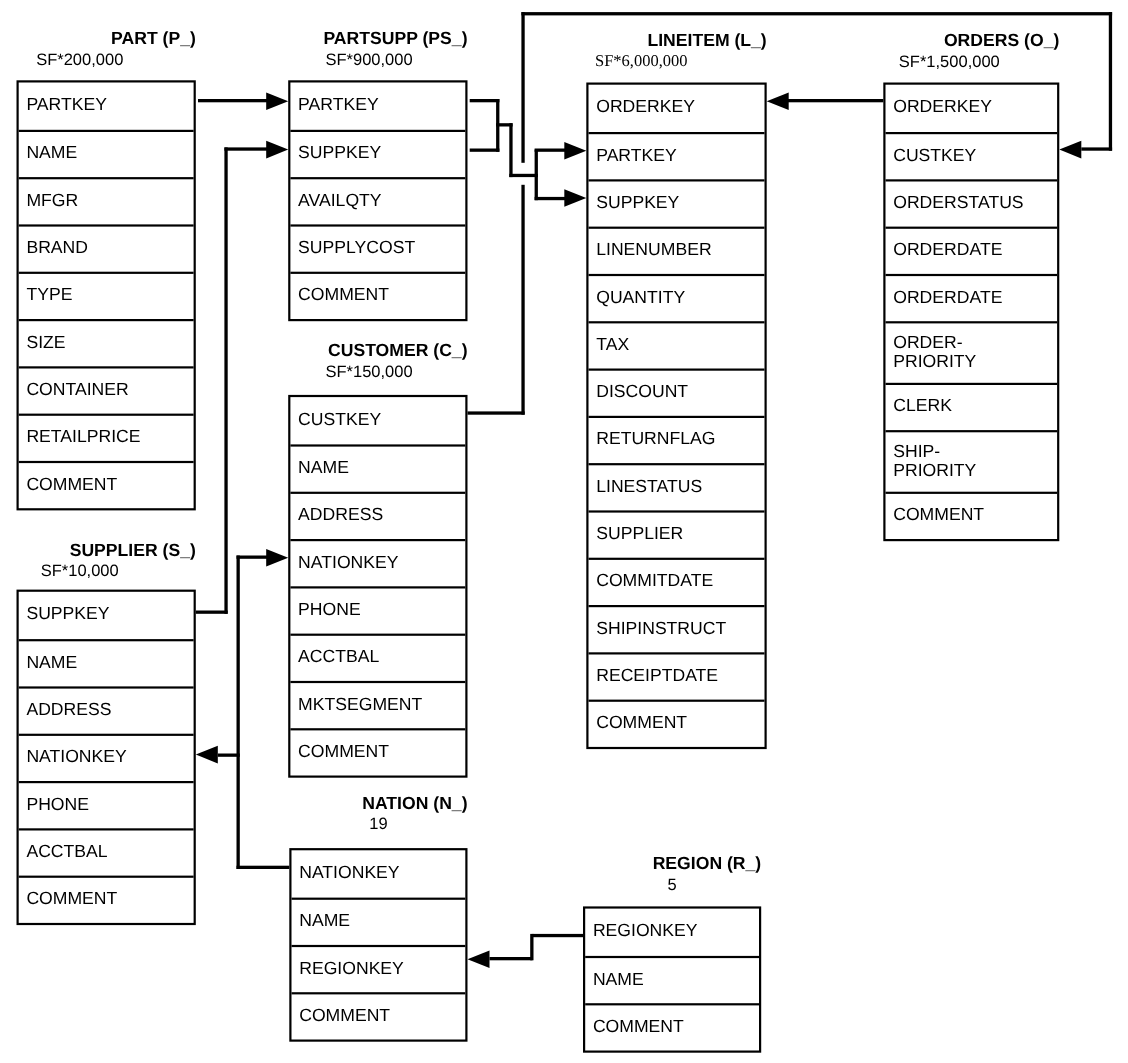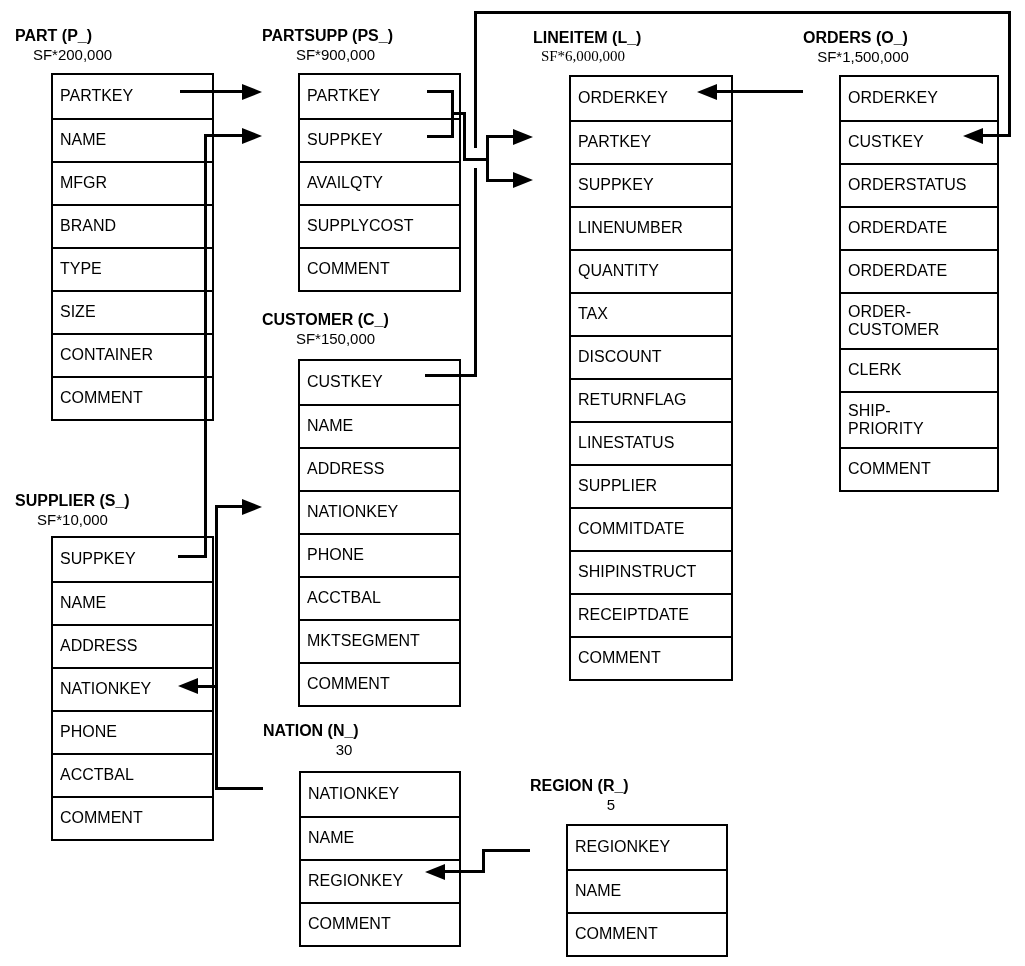--- a/index.html
+++ b/index.html
@@ -7,31 +7,30 @@
     position:relative;
     width:1025px;height:966px;
     background:#fff;
     font-family:"Liberation Sans","DejaVu Sans",sans-serif;
     color:#000;
     overflow:hidden;
   }
   .tbl{position:absolute;}
   .tbl .title{
     position:absolute;top:0;left:0;width:100%;
-    text-align:left;font-weight:bold;font-size:16px;white-space:nowrap;
+    text-align:right;font-weight:bold;font-size:16px;white-space:nowrap;
   }
   .tbl .count{
     position:absolute;top:19px;left:0;width:100%;
     text-align:center;font-size:15px;white-space:nowrap;
   }
   .tbl .box{
     position:absolute;left:0;
     border:2px solid #000;background:#fff;
     box-sizing:border-box;
-    margin-left:36px;
   }
   .row{
     box-sizing:border-box;
     height:43px;
     border-top:2px solid #000;
     display:flex;align-items:center;
     padding-left:7px;padding-right:2px;
     font-size:16px;line-height:1.15;
     white-space:pre-line;
     overflow:hidden;
@@ -58,20 +57,21 @@
     <div class="title">PART (P_)</div>
     <div class="count">SF*200,000</div>
     <div class="box" style="top:46px;width:163px;">
         <div class="row">PARTKEY</div>
         <div class="row">NAME</div>
         <div class="row">MFGR</div>
         <div class="row">BRAND</div>
         <div class="row">TYPE</div>
         <div class="row">SIZE</div>
         <div class="row">CONTAINER</div>
+        <div class="row">RETAILPRICE</div>
         <div class="row">COMMENT</div>
       </div>
   </div>
 
   <div class="tbl t-partsupp" style="left:262px;top:27px;width:163px;">
     <div class="title">PARTSUPP (PS_)</div>
     <div class="count">SF*900,000</div>
     <div class="box" style="top:46px;width:163px;">
         <div class="row">PARTKEY</div>
         <div class="row">SUPPKEY</div>
@@ -120,21 +120,21 @@
   <div class="tbl t-orders" style="left:803px;top:29px;width:160px;">
     <div class="title">ORDERS (O_)</div>
     <div class="count">SF*1,500,000</div>
     <div class="box" style="top:46px;width:160px;">
         <div class="row">ORDERKEY</div>
         <div class="row">CUSTKEY</div>
         <div class="row">ORDERSTATUS</div>
         <div class="row">ORDERDATE</div>
         <div class="row">ORDERDATE</div>
         <div class="row tall">ORDER-
-CUSTOMER</div>
+PRIORITY</div>
         <div class="row">CLERK</div>
         <div class="row tall">SHIP-
 PRIORITY</div>
         <div class="row">COMMENT</div>
       </div>
   </div>
 
   <div class="tbl t-supplier" style="left:15px;top:492px;width:163px;">
     <div class="title">SUPPLIER (S_)</div>
     <div class="count">SF*10,000</div>
@@ -144,21 +144,21 @@
         <div class="row">ADDRESS</div>
         <div class="row">NATIONKEY</div>
         <div class="row">PHONE</div>
         <div class="row">ACCTBAL</div>
         <div class="row">COMMENT</div>
       </div>
   </div>
 
   <div class="tbl t-nation" style="left:263px;top:722px;width:162px;">
     <div class="title">NATION (N_)</div>
-    <div class="count">30</div>
+    <div class="count">19</div>
     <div class="box" style="top:49px;width:162px;">
         <div class="row">NATIONKEY</div>
         <div class="row">NAME</div>
         <div class="row">REGIONKEY</div>
         <div class="row">COMMENT</div>
       </div>
   </div>
 
   <div class="tbl t-region" style="left:530px;top:777px;width:162px;">
     <div class="title">REGION (R_)</div>

